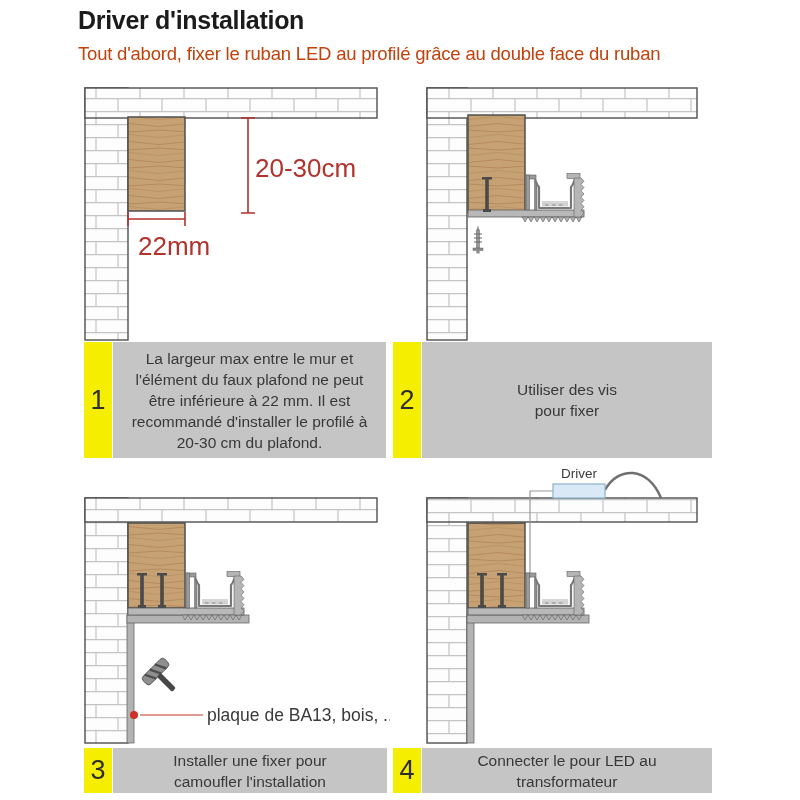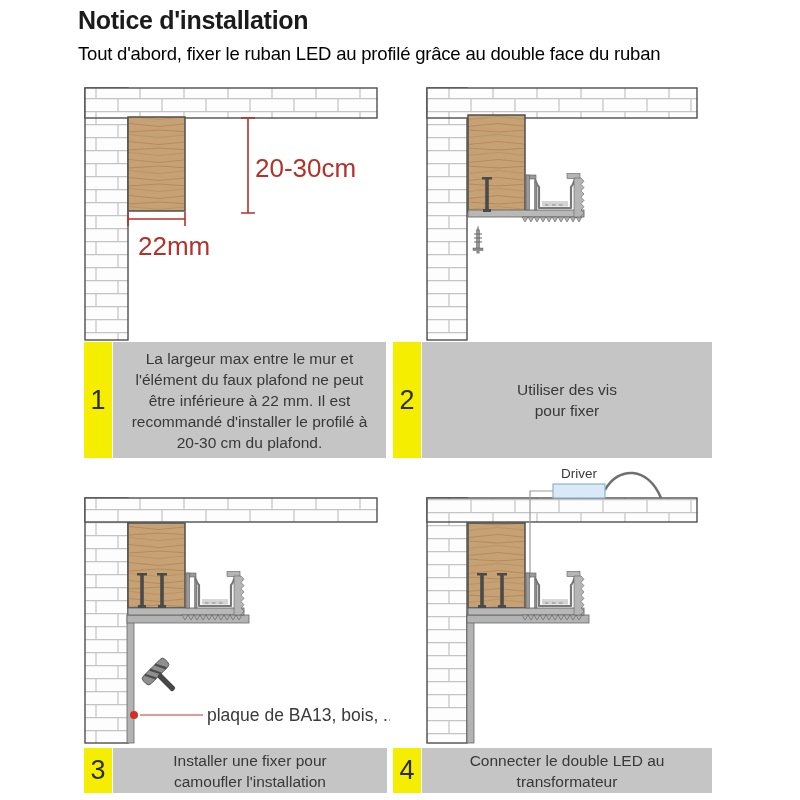--- a/index.html
+++ b/index.html
@@ -7,21 +7,21 @@
     width:800px;height:800px;position:relative;overflow:hidden;
     background:#ffffff;
     font-family:"Liberation Sans", sans-serif;
   }
   .page-title{
     position:absolute;left:78px;top:6px;
     font-size:25px;font-weight:700;color:#1b1b1b;letter-spacing:-0.3px;
   }
   .page-subtitle{
     position:absolute;left:78px;top:43px;
-    font-size:18.5px;font-weight:400;color:#000000;letter-spacing:-0.2px;
+    font-size:18.5px;font-weight:400;color:#c2410c;letter-spacing:-0.2px;
   }
   .panel-svg{position:absolute;display:block;}
   svg text{font-family:"Liberation Sans", sans-serif;}
   .dim-label{font-size:26px;fill:#b2322c;}
   .plate-label{font-size:17.5px;fill:#3a3a3a;}
   .driver-label{font-size:13.5px;fill:#3b3b3b;}
   .caption{
     position:absolute;display:flex;align-items:stretch;
   }
   .caption .num{
@@ -91,21 +91,21 @@
     </g>
 
     <g id="hammer">
       <rect x="-17" y="-13" width="34" height="12" rx="4" fill="#8f8f8f" stroke="#555555" stroke-width="1"></rect>
       <path d="M-11,-13 l6,12 M-3,-13 l6,12 M5,-13 l6,12" stroke="#4a4a4a" stroke-width="2.4"></path>
       <rect x="-3" y="-2" width="6" height="24" rx="2" fill="#474747"></rect>
     </g>
   </defs>
 </svg>
 
-<div class="page-title">Notice d'installation</div>
+<div class="page-title">Driver d'installation</div>
 <div class="page-subtitle">Tout d'abord, fixer le ruban LED au profilé grâce au double face du ruban</div>
 
 <svg class="panel-svg" style="left:84px;top:85px" width="306" height="257" viewBox="0 0 306 257">
   <rect x="1" y="3" width="43" height="252" fill="url(#brickPat)" stroke="#4f4f4f" stroke-width="1.4"></rect>
   <rect x="1" y="3" width="292" height="30" fill="url(#brickPat)" stroke="#4f4f4f" stroke-width="1.4"></rect>
   <rect x="44" y="32" width="57" height="94" fill="url(#woodPat)" stroke="#4f4f4f" stroke-width="1.5"></rect>
   <g stroke="#b2322c" stroke-width="1.6">
     <path d="M164,34 V128 M157,33 H171 M157,128 H171" fill="none"></path>
   </g>
   <text class="dim-label" x="171" y="92">20-30cm</text>
@@ -169,15 +169,15 @@
   <div class="txt">Utiliser des vis
 pour fixer</div>
 </div>
 <div class="caption row2" style="left:84px;top:748px;width:303px">
   <div class="num">3</div>
   <div class="txt">Installer une fixer pour
 camoufler l'installation</div>
 </div>
 <div class="caption row2" style="left:393px;top:748px;width:319px">
   <div class="num">4</div>
-  <div class="txt">Connecter le double LED au
+  <div class="txt">Connecter le pour LED au
 transformateur</div>
 </div>
 
 </body></html>

